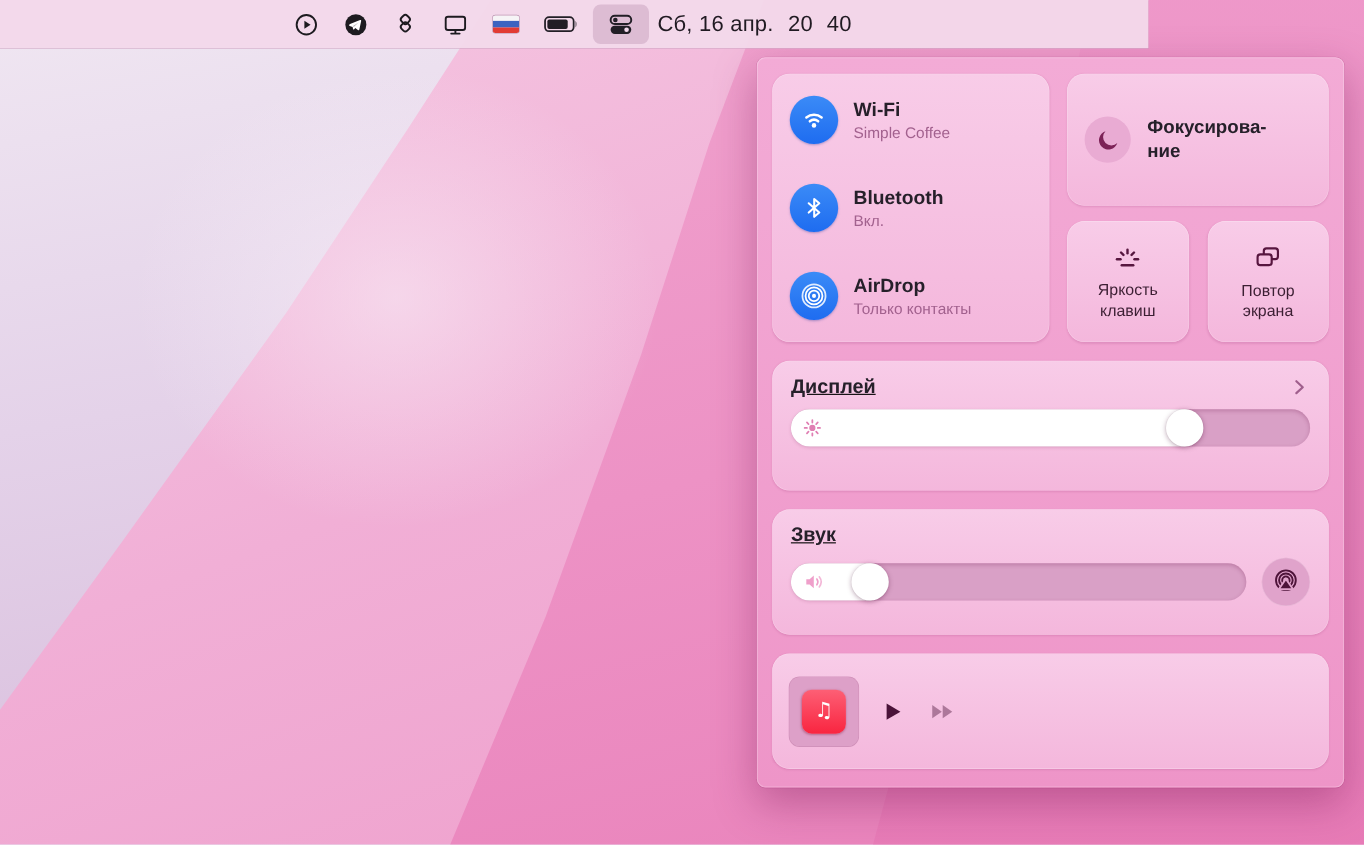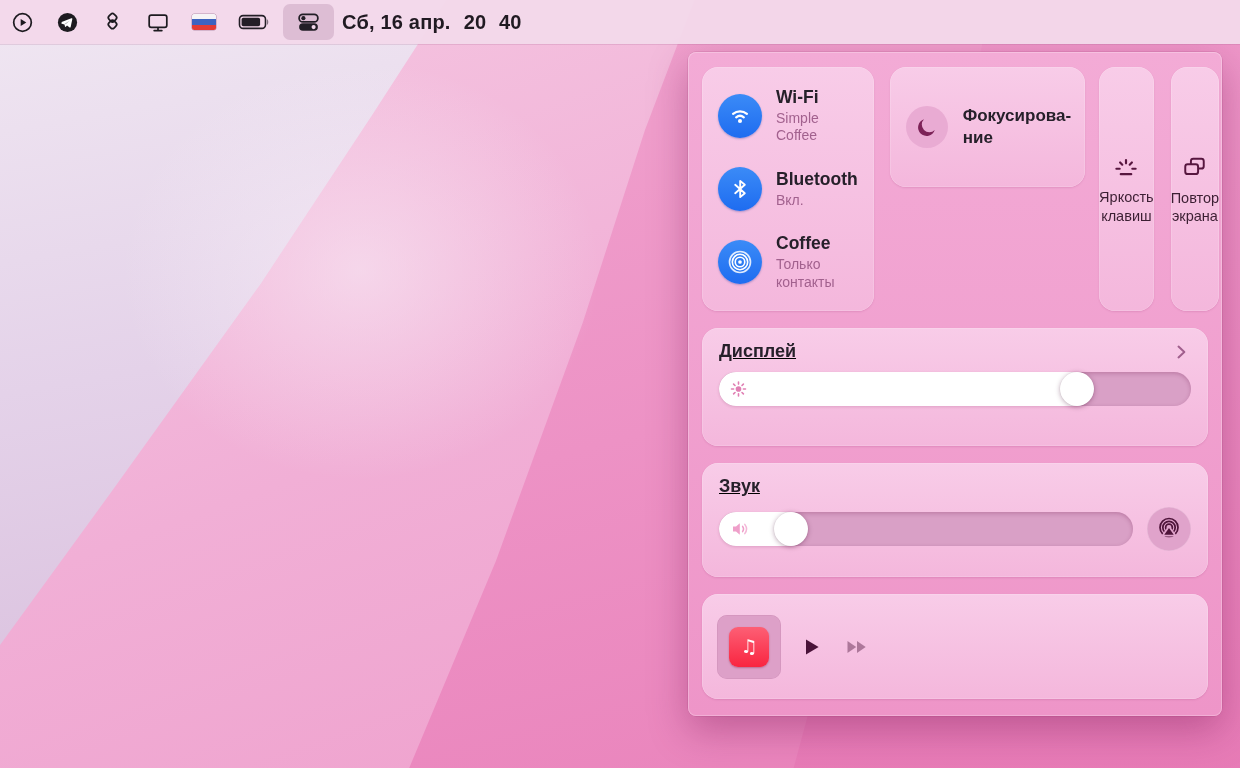--- a/index.html
+++ b/index.html
@@ -13,24 +13,24 @@
   .wp-band1 { background:linear-gradient(160deg,#f5c8e2 0%,#f1afd6 48%,#ee9cca 100%);
               clip-path:polygon(36% 0,100% 0,100% 100%,0 100%,0 84%,9% 64%,21% 37%,30% 15%); }
   .wp-band2 { background:linear-gradient(165deg,#f1a8d1 0%,#ed92c5 55%,#e981ba 100%);
               clip-path:polygon(56% 0,100% 0,100% 100%,33% 100%,40% 73%,47% 42%,52% 17%); }
   .wp-band3 { background:linear-gradient(180deg,#ee97c9 0%,#e77ab6 100%);
               clip-path:polygon(80% 0,100% 0,100% 100%,64% 100%,71% 58%,77% 22%); opacity:.85; }
   .wp-glow  { background:radial-gradient(closest-side,rgba(248,240,248,.55),rgba(248,240,248,0));
               left:120px; top:60px; width:480px; height:420px; clip-path:none; }
 
   
-  .menubar { position:absolute; left:0; top:0; width:1240px; height:44px;
+  .menubar { position:absolute; left:0; top:0; width:1044px; height:44px;
              background:rgba(243,216,234,.96); display:flex; align-items:center;
-             justify-content:flex-start; padding:0 14px 0 0;
-             box-shadow:0 .5px 0 rgba(150,80,130,.35); z-index:5;font-weight:bold; }
+             justify-content:center; padding:0 14px 0 0;
+             box-shadow:0 .5px 0 rgba(150,80,130,.35); z-index:5; }
   .mb-item { display:flex; align-items:center; justify-content:center;
              height:36px; padding:0 11px; border-radius:7px; }
   .mb-item svg { display:block; }
   .mb-item.active { background:rgba(120,60,110,.18); padding:0 13px; }
   .mb-flag { width:24px; height:16px; border-radius:2.5px; overflow:hidden;
              box-shadow:0 0 0 .5px rgba(90,40,80,.4); display:flex; flex-direction:column; }
   .mb-flag div { flex:1; }
   .flag-w { background:#f6f4f6; } .flag-b { background:#3c63c0; } .flag-r { background:#e23b34; }
   .mb-clock { margin-left:8px; font-size:20px; color:#201a22; letter-spacing:.2px;
               display:flex; align-items:center; gap:13px; white-space:nowrap; }
@@ -54,21 +54,21 @@
   .conn-card { width:252px; padding:20px 16px; display:flex; flex-direction:column;
                justify-content:space-between; }
   .conn-row { display:flex; align-items:center; gap:14px; cursor:default; }
   .blue-circle { width:44px; height:44px; border-radius:50%; flex:0 0 44px;
                  background:linear-gradient(180deg,#3b8bf7,#1e6cf0);
                  display:flex; align-items:center; justify-content:center;
                  box-shadow:0 1px 2px rgba(40,60,150,.35); }
   .conn-title { font-size:17.5px; font-weight:700; color:#26202a; line-height:1.25; }
   .conn-sub   { font-size:14px; color:#a2618e; line-height:1.25; margin-top:1px; }
 
-  .col-right { flex:1; display:flex; gap:14px; }
+  .col-right { flex:1; display:flex; flex-direction:column; gap:14px; }
   .focus-card { height:120px; display:flex; align-items:center; gap:15px; padding:0 14px 0 16px; }
   .moon-circle { width:42px; height:42px; border-radius:50%; background:#e9abd3; flex:0 0 42px;
                  display:flex; align-items:center; justify-content:center; }
   .focus-label { font-size:17px; font-weight:700; color:#26202a; line-height:1.32; }
   .mini-row { flex:1; display:flex; gap:17px; }
   .mini-card { flex:1; display:flex; flex-direction:column; align-items:center;
                justify-content:center; gap:9px; padding-top:2px; }
   .mini-label { font-size:14.5px; font-weight:500; color:#3c1f33; text-align:center; line-height:1.25; }
 
   
@@ -213,21 +213,21 @@
       <div class="conn-row">
         <div class="blue-circle">
           <svg width="26" height="26" viewBox="0 0 24 24">
             <circle cx="12" cy="12" r="1.7" fill="#fff"></circle>
             <circle cx="12" cy="12" r="4.4" fill="none" stroke="#fff" stroke-width="1.5"></circle>
             <circle cx="12" cy="12" r="7.1" fill="none" stroke="#fff" stroke-width="1.5"></circle>
             <circle cx="12" cy="12" r="9.7" fill="none" stroke="#fff" stroke-width="1.5" opacity=".85"></circle>
           </svg>
         </div>
         <div>
-          <div class="conn-title">Coffee</div>
+          <div class="conn-title">AirDrop</div>
           <div class="conn-sub">Только контакты</div>
         </div>
       </div>
     </div>
 
     <div class="col-right">
 
       <div class="card focus-card">
         <div class="moon-circle">
           <svg width="23" height="23" viewBox="0 0 24 24">

